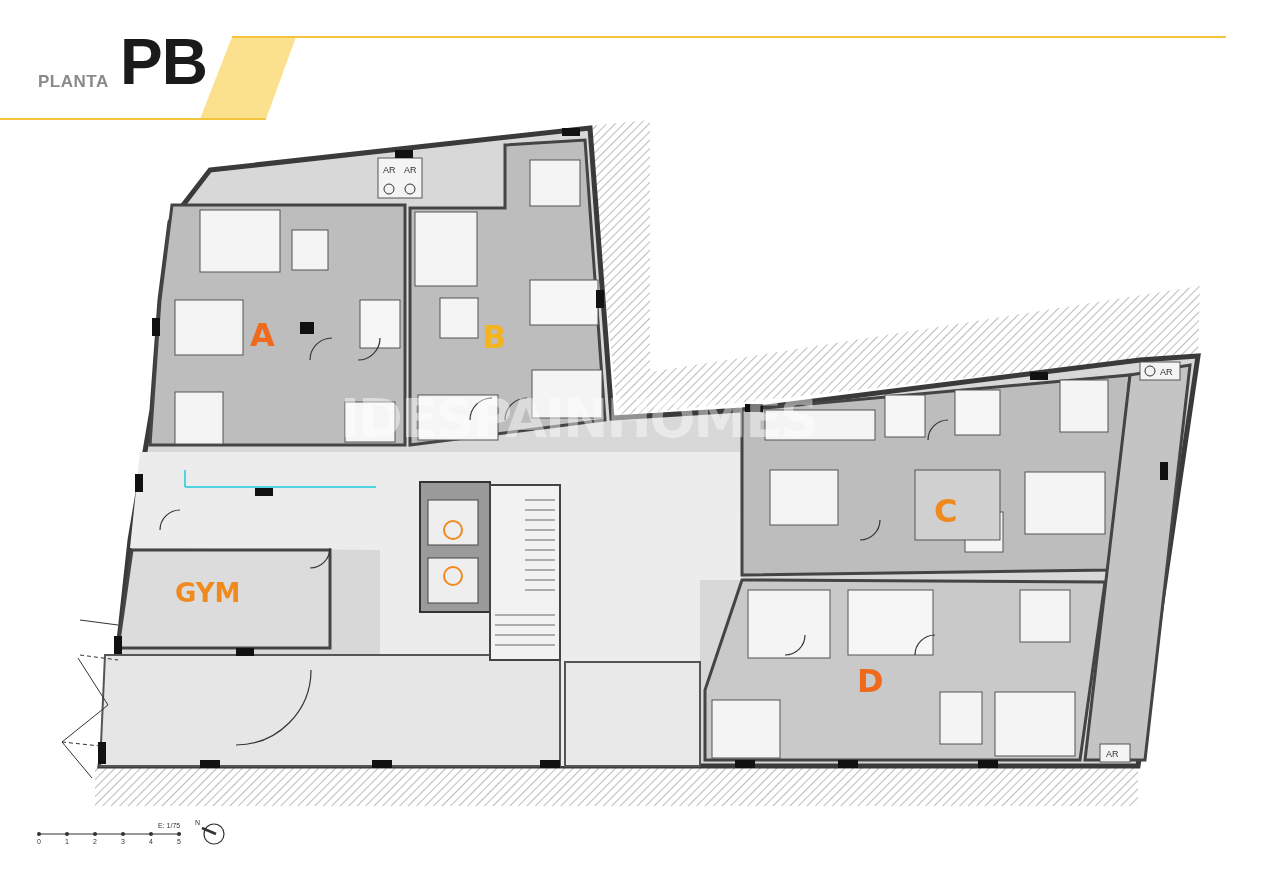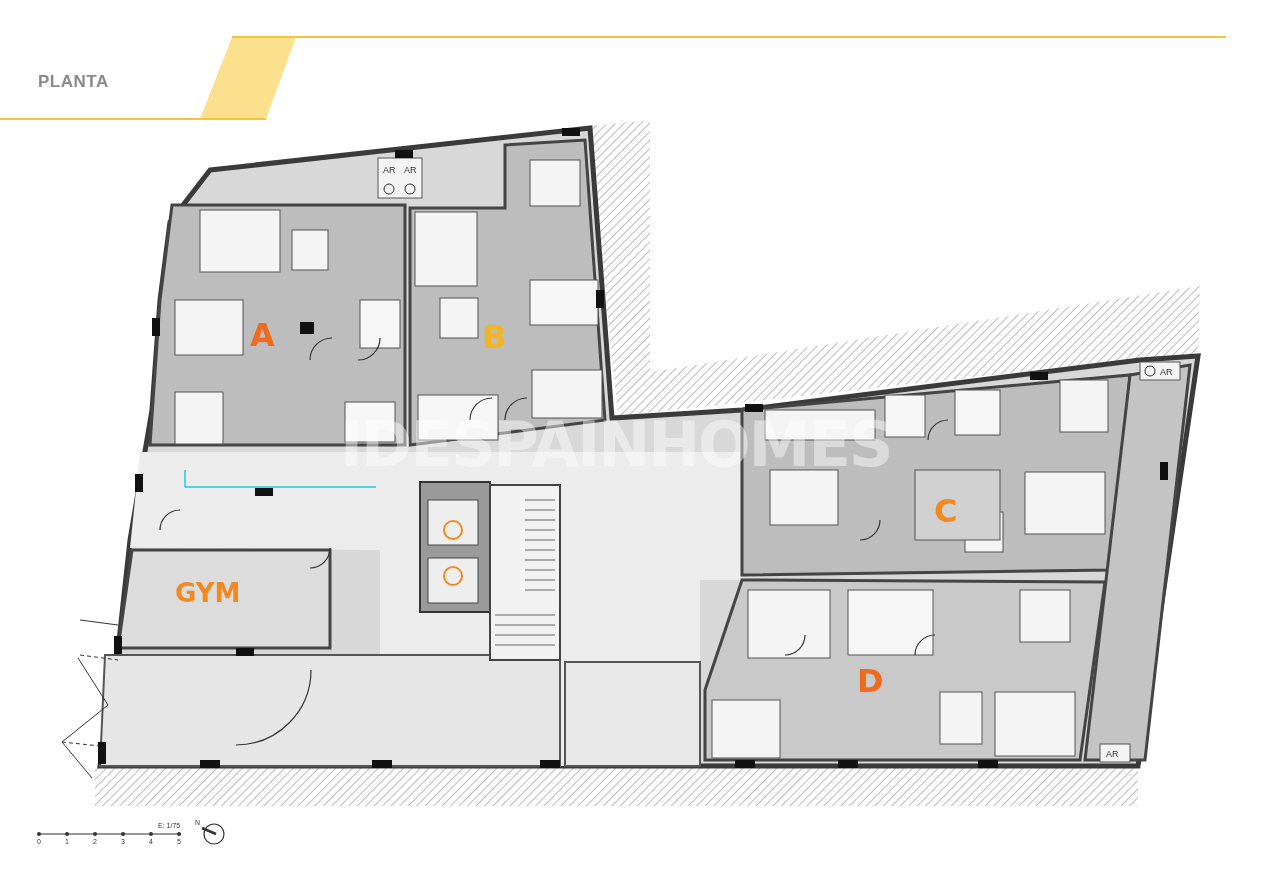--- a/index.html
+++ b/index.html
@@ -2,37 +2,38 @@
 <html><head>
 <meta charset="utf-8">
 <style>
   html,body{margin:0;padding:0;background:#ffffff;}
   body{width:1264px;height:891px;position:relative;overflow:hidden;font-family:"Liberation Sans",sans-serif;}
   .header{position:absolute;left:0;top:0;width:1264px;height:125px;}
   .planta-small{position:absolute;left:38px;top:72px;font-size:17px;font-weight:bold;color:#8a8a8a;letter-spacing:0.5px;font-family:"Liberation Sans",sans-serif;}
   .planta-big{position:absolute;left:120px;top:30px;font-size:64px;font-weight:bold;color:#1a1a1a;letter-spacing:-1px;line-height:1;font-family:"Liberation Sans",sans-serif;}
   .plan{position:absolute;left:0;top:0;width:1264px;height:891px;}
   .unit-label{position:absolute;font-weight:bold;font-family:"DejaVu Sans",sans-serif;}
-  .watermark{position:absolute;left:340px;top:408px;font-size:62px;font-weight:bold;color:rgba(255,255,255,0.45);letter-spacing:-2px;font-family:"DejaVu Sans",sans-serif;}
+  .watermark{position:absolute;left:340px;top:387px;font-size:54px;font-weight:bold;color:rgba(255,255,255,0.45);letter-spacing:-2px;font-family:"DejaVu Sans",sans-serif;}
   .scale{position:absolute;left:30px;top:818px;width:220px;height:40px;}
   .scale-label{position:absolute;left:128px;top:4px;font-size:7px;color:#333;}
   .tick{position:absolute;top:20px;font-size:7px;color:#333;}
   .north{position:absolute;left:194px;top:820px;}
   .ar{font-size:9px;fill:#333;font-family:"Liberation Sans",sans-serif;}
 </style>
 </head>
 <body>
 
 <div class="header">
   <svg width="1264" height="125">
     <polygon points="232,37 296,37 266,119 200,119" fill="#fbe08e"></polygon>
     <line x1="232" y1="37" x2="1226" y2="37" stroke="#f3c53c" stroke-width="2"></line>
     <line x1="0" y1="119" x2="266" y2="119" stroke="#f3c53c" stroke-width="2"></line>
   </svg>
   <span class="planta-small">PLANTA</span>
+  <span class="planta-big">PB</span>
 </div>
 
 <svg class="plan" viewBox="0 0 1264 891">
   <defs>
     <pattern id="hatch" width="6" height="6" patternUnits="userSpaceOnUse" patternTransform="rotate(45)">
       <rect width="6" height="6" fill="#ffffff"></rect>
       <line x1="0" y1="0" x2="0" y2="6" stroke="#777" stroke-width="1"></line>
     </pattern>
   </defs>
 

